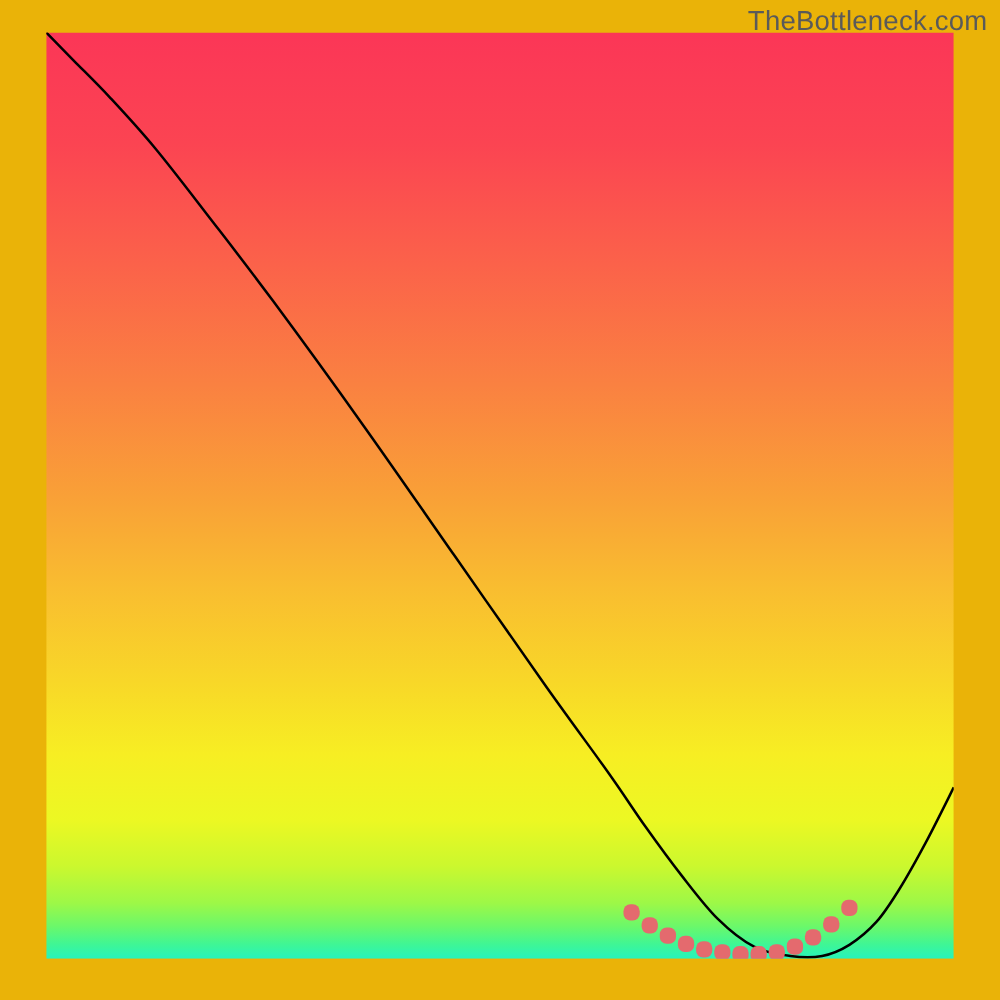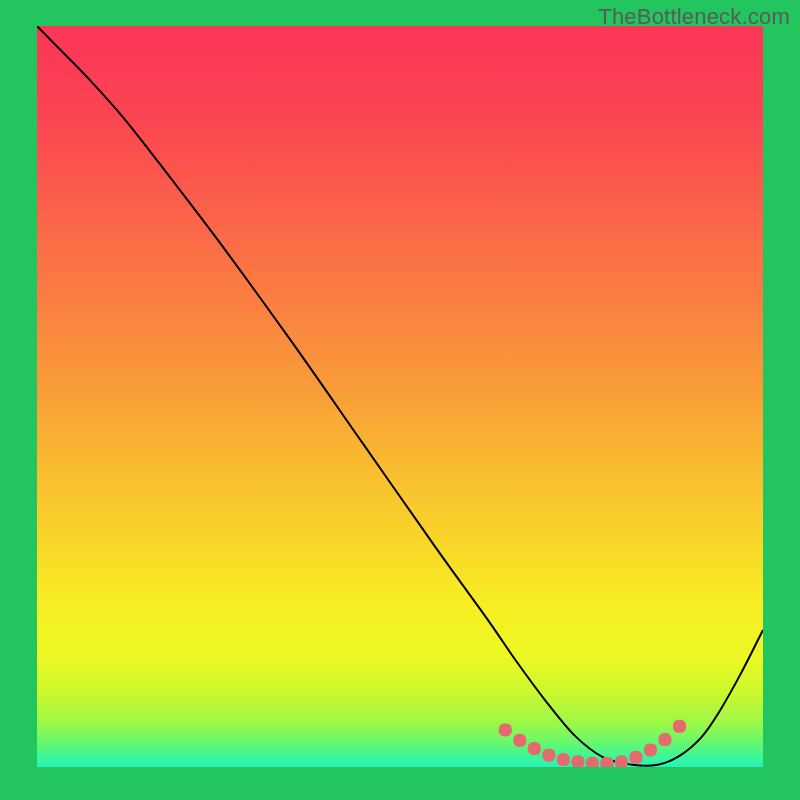--- a/index.html
+++ b/index.html
@@ -8,21 +8,21 @@
     width: 800px;
     height: 800px;
     background: #000000;
     overflow: hidden;
     font-family: Arial, Helvetica, sans-serif;
   }
   .frame {
     position: relative;
     width: 800px;
     height: 800px;
-    background: #22c55e;
+    background: #eab308;
   }
   .watermark {
     position: absolute;
     top: 4px;
     right: 10px;
     font-size: 22px;
     font-weight: 500;
     color: #5a5a5a;
     letter-spacing: 0.2px;
     z-index: 20;

